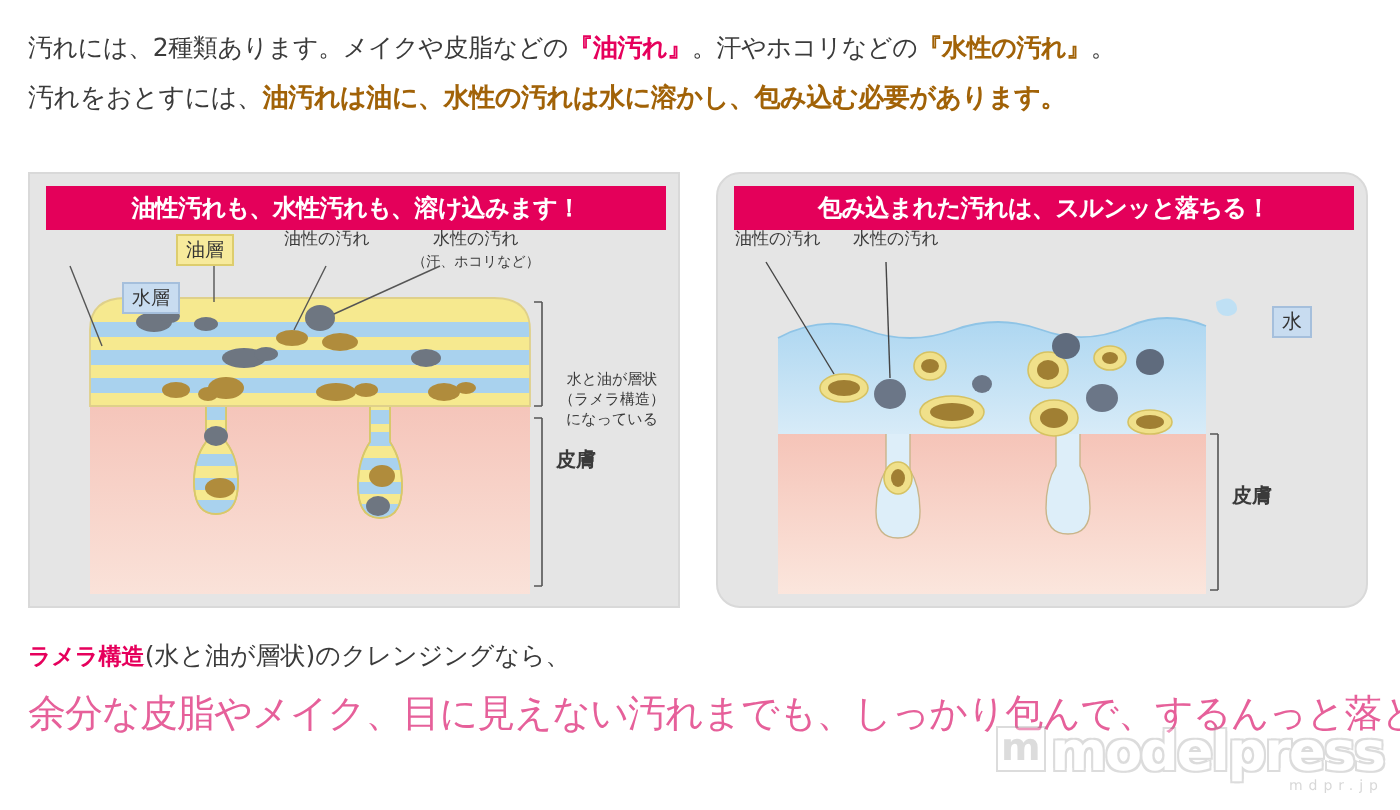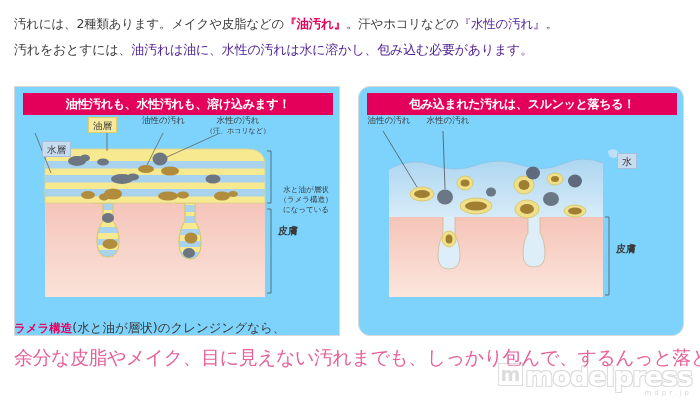--- a/index.html
+++ b/index.html
@@ -37,32 +37,32 @@
     white-space: nowrap;
     margin-top: 6px;
     letter-spacing: -0.2px;
   }
   .pink {
     color: #e6005c;
     font-weight: bold;
     margin-top: 28px;
   }
   .pink-soft {
-    color: #4c1d95;
-    font-weight: normal;
+    color: #a16207;
+    font-weight: bold;
   }
 
   
   .panel {
     position: absolute;
     top: 86px;
     width: 326px;
-    height: 250px;
+    height: 218px;
     border: 1px solid #d9d9d9;
-    background: #7dd3fc;
+    background: #e5e5e5;
     box-sizing: border-box;
   }
   .panel-left  { left: 14px; }
   .panel-right { left: 358px; border-radius: 12px; }
 
   .banner {
     position: absolute;
     left: 8px;
     top: 6px;
     width: 310px;
@@ -89,21 +89,21 @@
   
   .badge {
     position: absolute;
     font-size: 9.5px;
     padding: 1.5px 4px;
     border: 1px solid #b9c4d8;
     white-space: nowrap;
     color: #333;
     line-height: 11px;
   }
-  .badge-water { background: #c8dcf0; border-color: #a5bfdc; }
+  .badge-water { background: #c8dcf0; border-color: #a5bfdc; margin-left: 19px; }
   .badge-oil   { background: #f7ea9c; border-color: #ddcd6d; }
 
   
   .clabel {
     position: absolute;
     font-size: 8.5px;
     line-height: 11px;
     color: #3a3a3a;
     text-align: center;
     white-space: nowrap;

